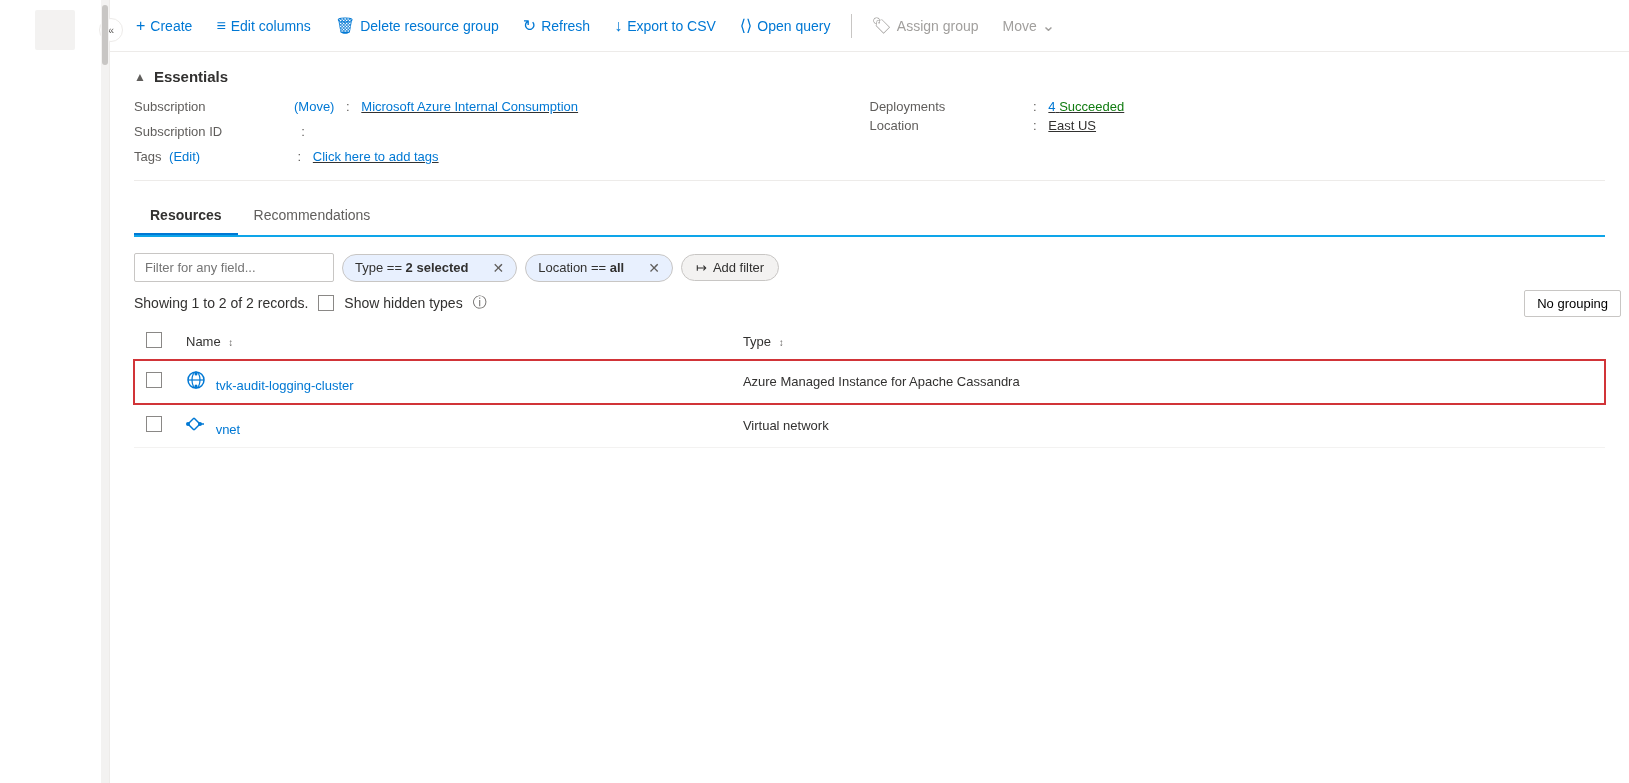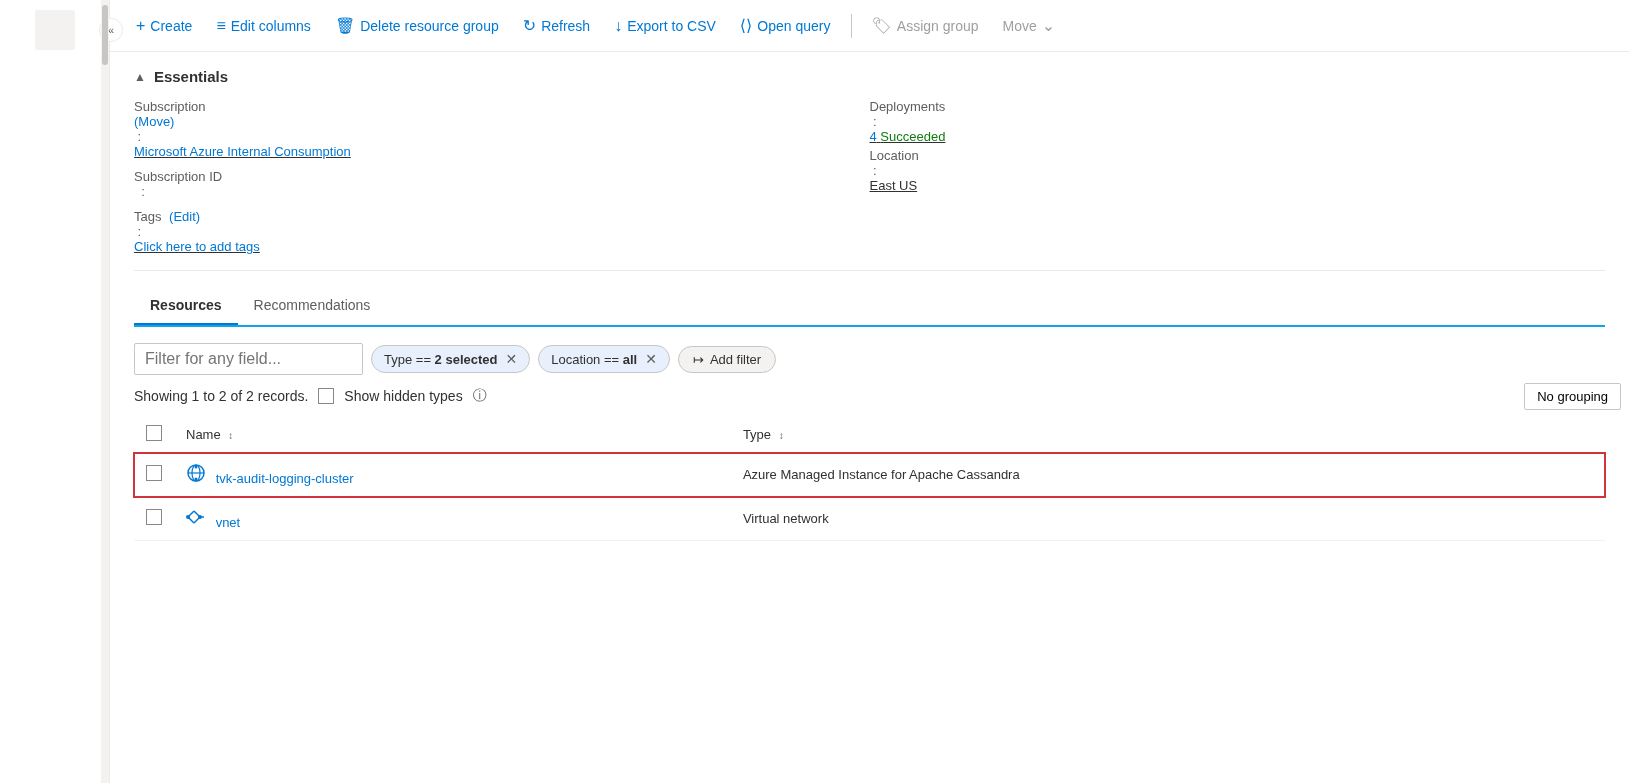--- a/index.html
+++ b/index.html
@@ -24,34 +24,34 @@
     .content { flex: 1; overflow-y: auto; padding: 0 24px 24px 24px; }
 
     .essentials { padding: 16px 0; border-bottom: 1px solid #edebe9; margin-bottom: 16px; }
     .essentials-header { display: flex; align-items: center; gap: 8px; font-size: 15px; font-weight: 600; margin-bottom: 14px; cursor: pointer; }
     .essentials-header .chevron { font-size: 12px; color: #605e5c; }
 
     .essentials-grid { display: grid; grid-template-columns: 1fr 1fr; gap: 0; }
     .essentials-left { display: flex; flex-direction: column; gap: 10px; }
     .essentials-right { display: flex; flex-direction: column; gap: 4px; }
 
-    .essentials-row { display: flex; align-items: baseline; gap: 0; flex-direction: column; }
+    .essentials-row { display: flex; align-items: baseline; gap: 0; }
     .essentials-label { color: #605e5c; min-width: 160px; font-size: 13px; }
     .essentials-colon { color: #605e5c; margin-right: 8px; font-size: 13px; }
     .essentials-value { font-size: 13px; color: #323130; text-decoration: underline; }
     .essentials-value a, .link { color: #0078d4; text-decoration: none; cursor: pointer; }
     .move-link { color: #0078d4; font-size: 13px; margin-left: 4px; cursor: pointer; }
 
     .tabs { display: flex; gap: 0; border-bottom: 2px solid #0ea5e9; margin-bottom: 16px; }
     .tab { padding: 10px 16px; cursor: pointer; font-size: 14px; color: #605e5c; border-bottom: 2px solid transparent; }
     .tab.active { color: #323130; font-weight: 600; border-bottom: 2px solid #0078d4; }
 
     .filter-row { display: flex; align-items: center; gap: 8px; margin-bottom: 12px; flex-wrap: wrap; }
-    .filter-input { border: 1px solid #c8c6c4; padding: 6px 10px; font-size: 16px; color: #323130; border-radius: 2px; min-width: 200px; outline: none; }
-    .filter-chip { display: flex; align-items: center; gap: 6px; background: #e8f0fe; border-radius: 14px; padding: 5px 12px; font-size: 13px; color: #323130; border: 1px solid #c8c6c4; }
+    .filter-input { border: 1px solid #c8c6c4; padding: 6px 10px; font-size: 13px; color: #323130; border-radius: 2px; min-width: 200px; outline: none; }
+    .filter-chip { display: flex; align-items: center; gap: 22px; background: #e8f0fe; border-radius: 14px; padding: 5px 12px; font-size: 13px; color: #323130; border: 1px solid #c8c6c4; }
     .filter-chip .chip-x { cursor: pointer; color: #605e5c; font-size: 14px; margin-left: 2px; }
     .add-filter-btn { display: flex; align-items: center; gap: 6px; background: #f3f2f1; border: 1px solid #c8c6c4; border-radius: 14px; padding: 5px 14px; font-size: 13px; cursor: pointer; color: #323130; }
     .checkbox-empty { width: 16px; height: 16px; border: 1px solid #8a8886; display: inline-flex; align-items: center; justify-content: center; cursor: pointer; flex-shrink: 0; }
 
     .table { width: 100%; border-collapse: collapse; }
     .table th { text-align: left; padding: 8px 12px; font-size: 13px; font-weight: 400; color: #323130; border-bottom: 1px solid #b91c1c; white-space: nowrap; }
     .table th .sort-icon { font-size: 10px; color: #605e5c; margin-left: 4px; }
     .table td { padding: 10px 12px; font-size: 13px; color: #323130; border-bottom: 1px solid #f3f2f1; vertical-align: middle; }
     .table tr.highlighted { outline: 2px solid #d13438; outline-offset: -1px; }
     .table tr.highlighted td { background: #fff; }

